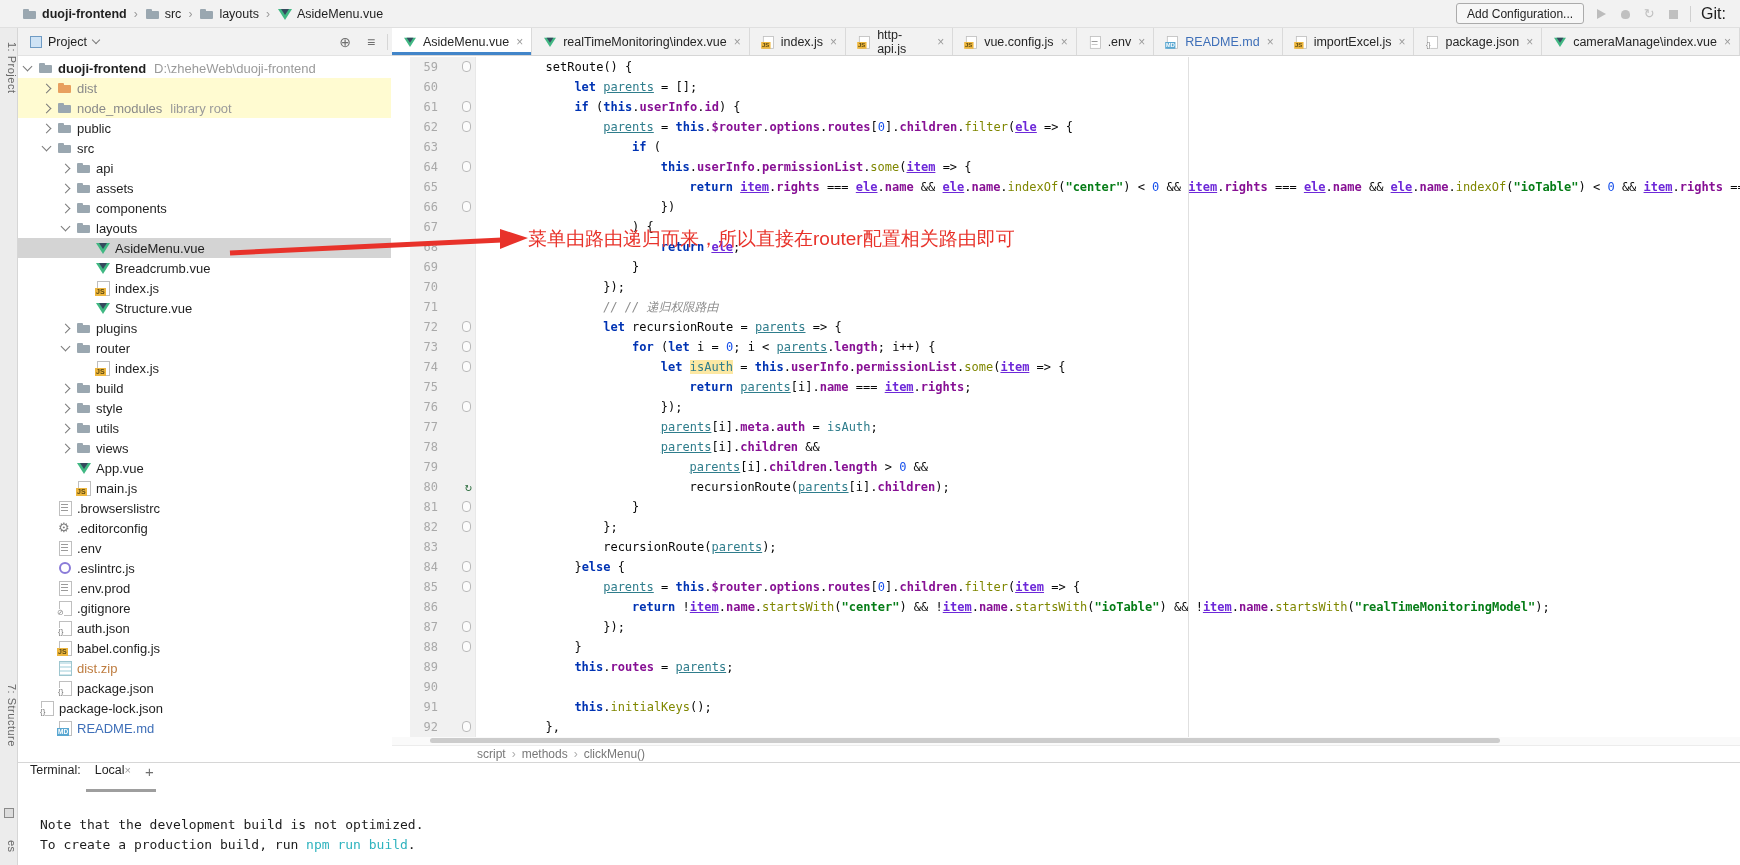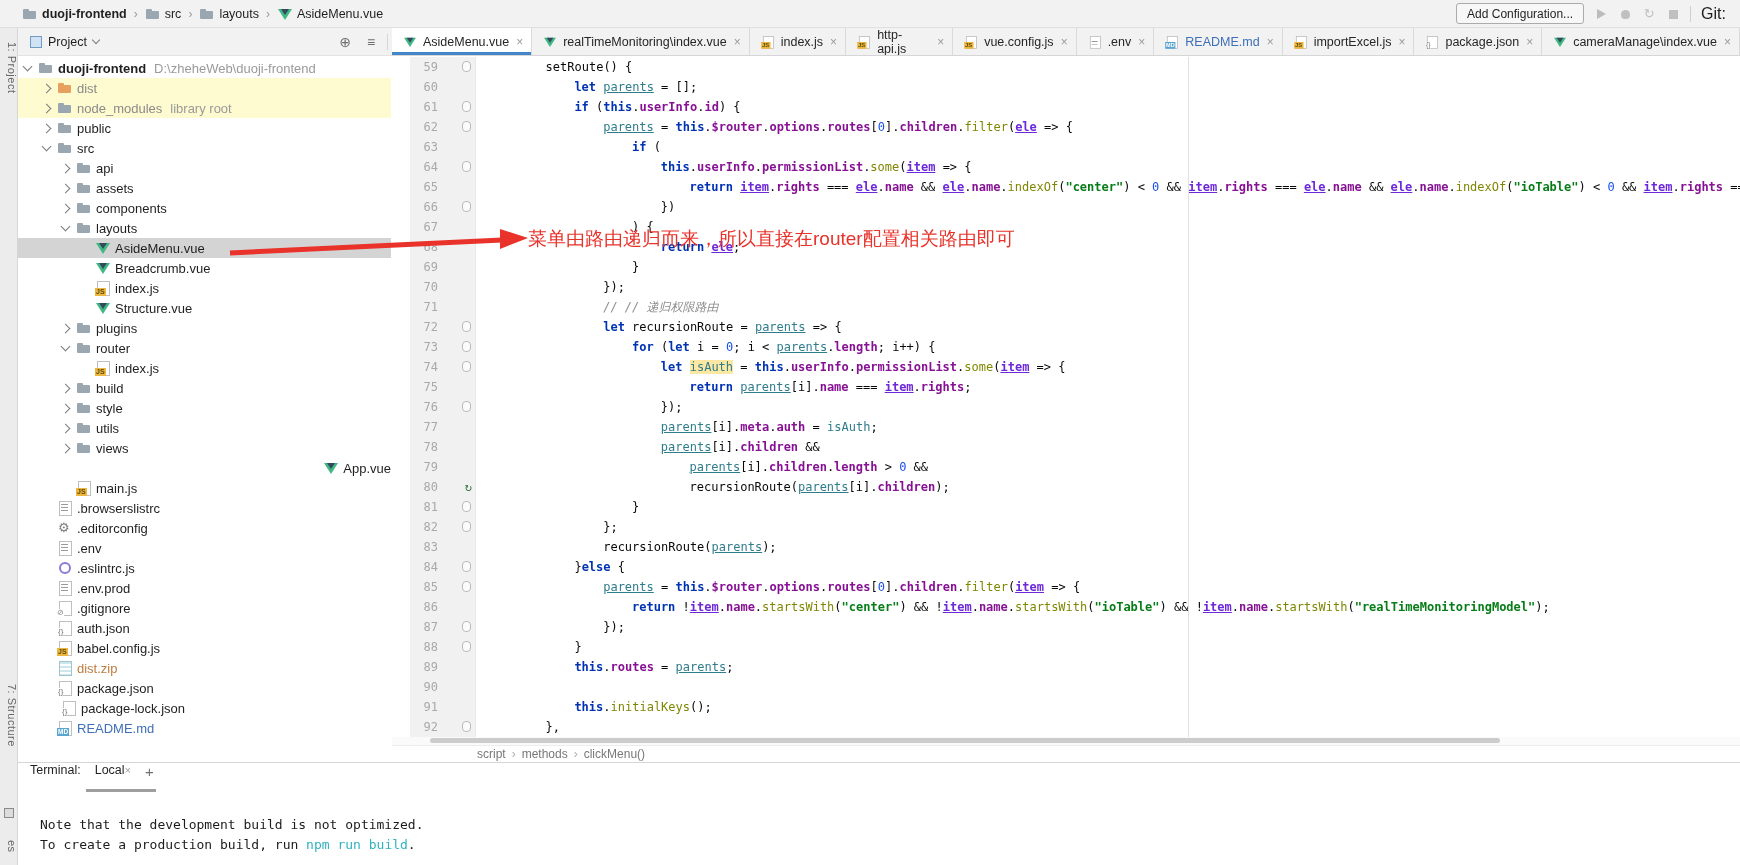--- a/index.html
+++ b/index.html
@@ -272,21 +272,21 @@
         <div class="row" style="padding-left: 42px;">
           <span class="chev "></span>
           <span class="ic ic-folder"></span>
           <span class="lbl">utils</span>
         </div>
         <div class="row" style="padding-left: 42px;">
           <span class="chev "></span>
           <span class="ic ic-folder"></span>
           <span class="lbl">views</span>
         </div>
-        <div class="row" style="padding-left: 42px; justify-content: flex-end;">
+        <div class="row" style="padding-left: 42px;">
           <span class="chev none"></span>
           <span class="ic ic-vue"></span>
           <span class="lbl">App.vue</span>
         </div>
         <div class="row" style="padding-left: 42px;">
           <span class="chev none"></span>
           <span class="ic ic-file ic-js"></span>
           <span class="lbl">main.js</span>
         </div>
         <div class="row" style="padding-left: 23px;">
@@ -332,21 +332,21 @@
         <div class="row" style="padding-left: 23px;">
           <span class="chev none"></span>
           <span class="ic ic-zip"></span>
           <span class="lbl orange">dist.zip</span>
         </div>
         <div class="row" style="padding-left: 23px;">
           <span class="chev none"></span>
           <span class="ic ic-file ic-json"></span>
           <span class="lbl">package.json</span>
         </div>
-        <div class="row" style="padding-left: 5px; margin-left: 22px;">
+        <div class="row" style="padding-left: 5px;">
           <span class="chev none"></span>
           <span class="ic ic-file ic-json"></span>
           <span class="lbl">package-lock.json</span>
         </div>
         <div class="row" style="padding-left: 23px;">
           <span class="chev none"></span>
           <span class="ic ic-file ic-md"></span>
           <span class="lbl blue">README.md</span>
         </div>
       </div>

